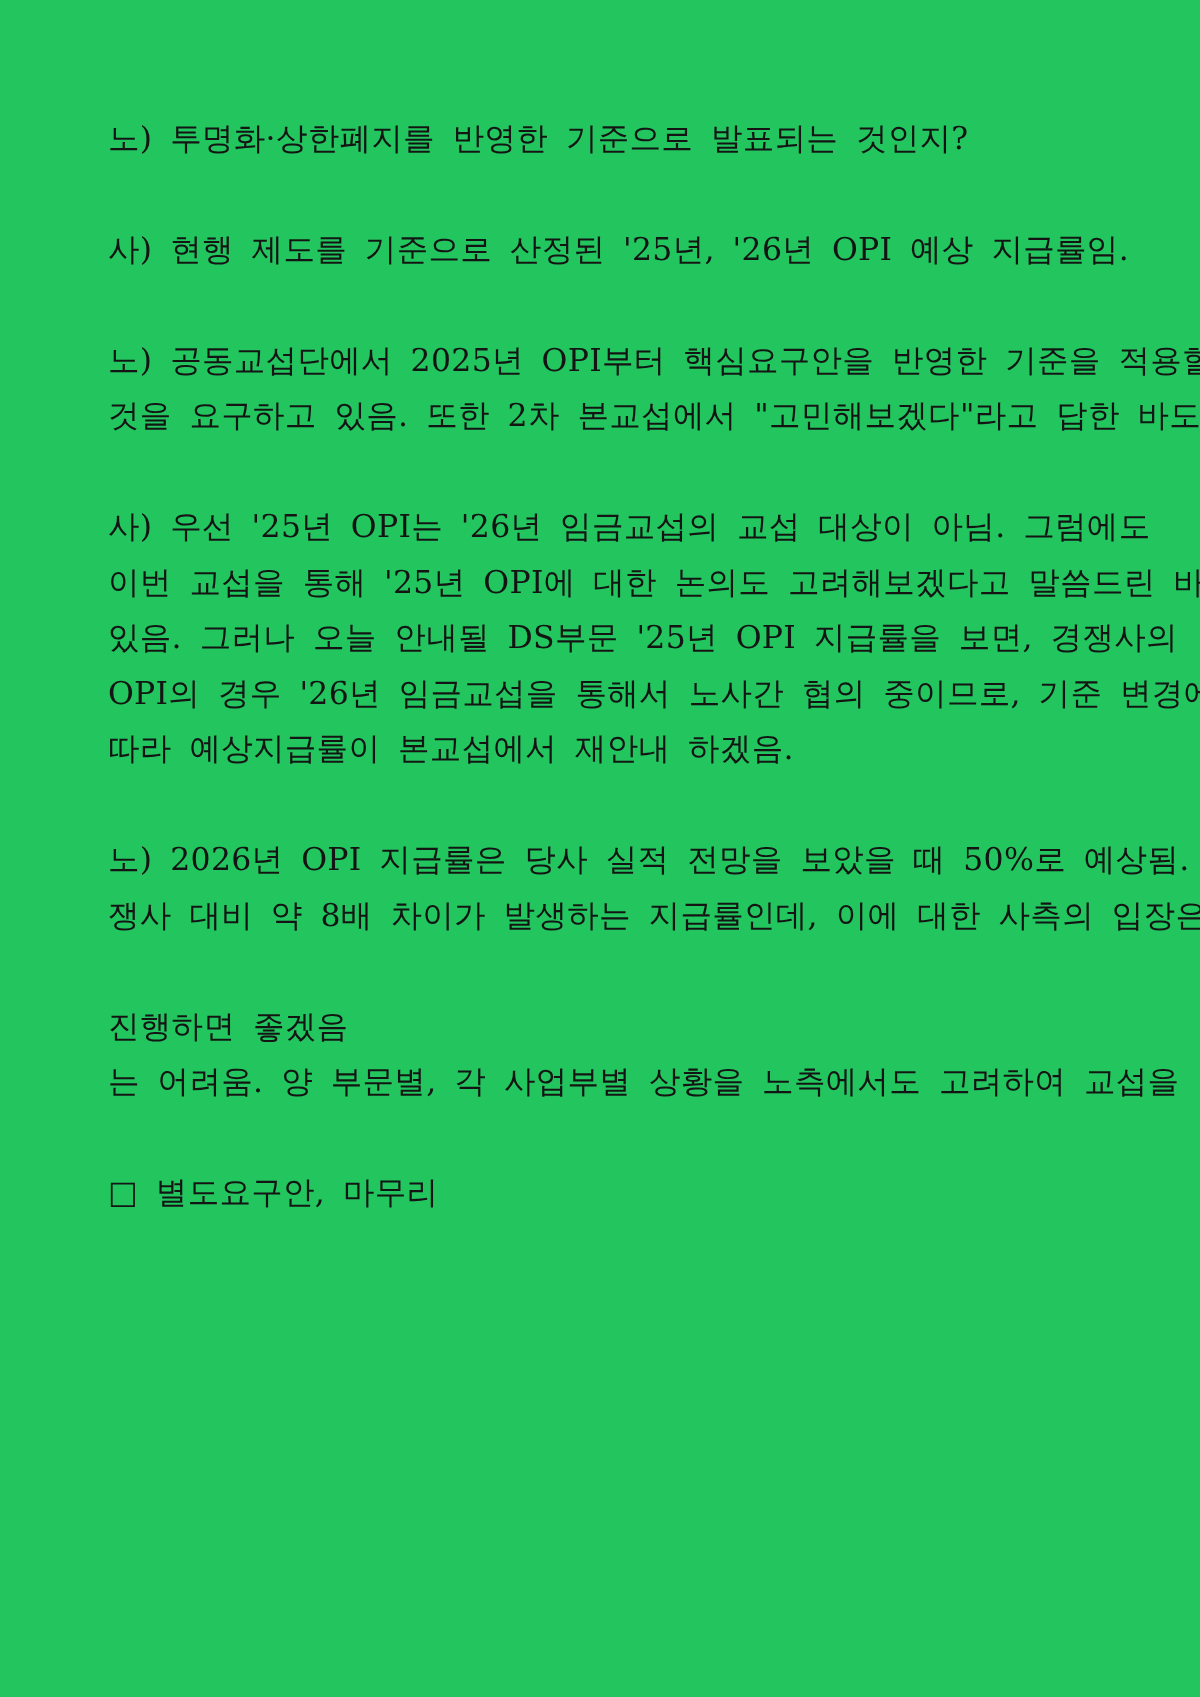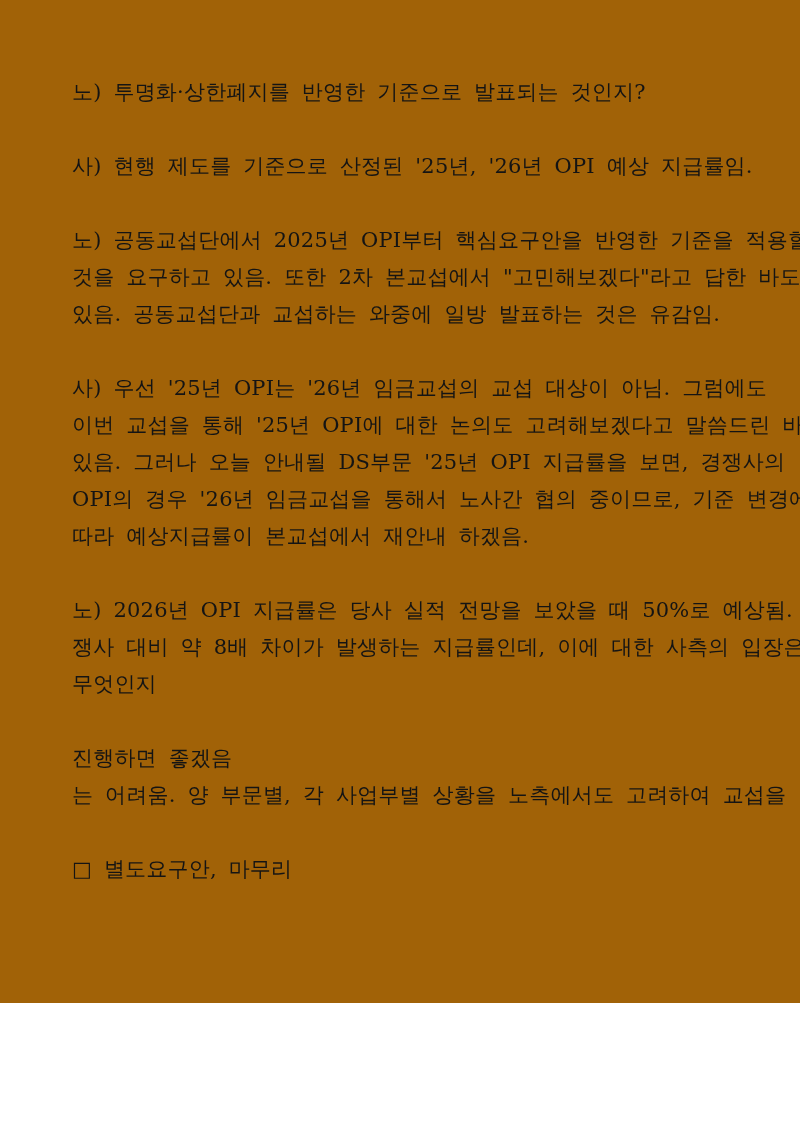--- a/index.html
+++ b/index.html
@@ -9,22 +9,22 @@
   }
   body {
     width: 800px;
     height: 1131px;
     overflow: hidden;
     font-family: "DejaVu Serif", "Liberation Serif", serif;
   }
   .page {
     box-sizing: border-box;
     width: 800px;
-    height: 1003px;
-    background: #a16207;
+    height: 1131px;
+    background: #22c55e;
     padding: 74px 56px 0 72px;
     color: #141414;
   }
   .paragraph {
     margin: 0 0 37px 0;
   }
   .line {
     font-size: 21px;
     line-height: 37px;
     white-space: pre;
@@ -43,35 +43,33 @@
     <div class="line">노) 투명화·상한폐지를 반영한 기준으로 발표되는 것인지?</div>
   </div>
 
   <div class="paragraph">
     <div class="line">사) 현행 제도를 기준으로 산정된 '25년, '26년 OPI 예상 지급률임.</div>
   </div>
 
   <div class="paragraph">
     <div class="line">노) 공동교섭단에서 2025년 OPI부터 핵심요구안을 반영한 기준을 적용할</div>
     <div class="line">것을 요구하고 있음. 또한 2차 본교섭에서 "고민해보겠다"라고 답한 바도</div>
-    <div class="line">있음. 공동교섭단과 교섭하는 와중에 일방 발표하는 것은 유감임.</div>
   </div>
 
   <div class="paragraph">
     <div class="line">사) 우선 '25년 OPI는 '26년 임금교섭의 교섭 대상이 아님. 그럼에도</div>
     <div class="line">이번 교섭을 통해 '25년 OPI에 대한 논의도 고려해보겠다고 말씀드린 바</div>
     <div class="line">있음. 그러나 오늘 안내될 DS부문 '25년 OPI 지급률을 보면, 경쟁사의</div>
     <div class="line">OPI의 경우 '26년 임금교섭을 통해서 노사간 협의 중이므로, 기준 변경에</div>
     <div class="line">따라 예상지급률이 본교섭에서 재안내 하겠음.</div>
   </div>
 
   <div class="paragraph">
     <div class="line">노) 2026년 OPI 지급률은 당사 실적 전망을 보았을 때 50%로 예상됨. 경</div>
     <div class="line">쟁사 대비 약 8배 차이가 발생하는 지급률인데, 이에 대한 사측의 입장은</div>
-    <div class="line">무엇인지</div>
   </div>
 
   <div class="paragraph">
     <div class="line">진행하면 좋겠음</div>
     <div class="line">는 어려움. 양 부문별, 각 사업부별 상황을 노측에서도 고려하여 교섭을</div>
   </div>
 
   <div class="paragraph">
     <div class="line">□ 별도요구안, 마무리</div>
   </div>

